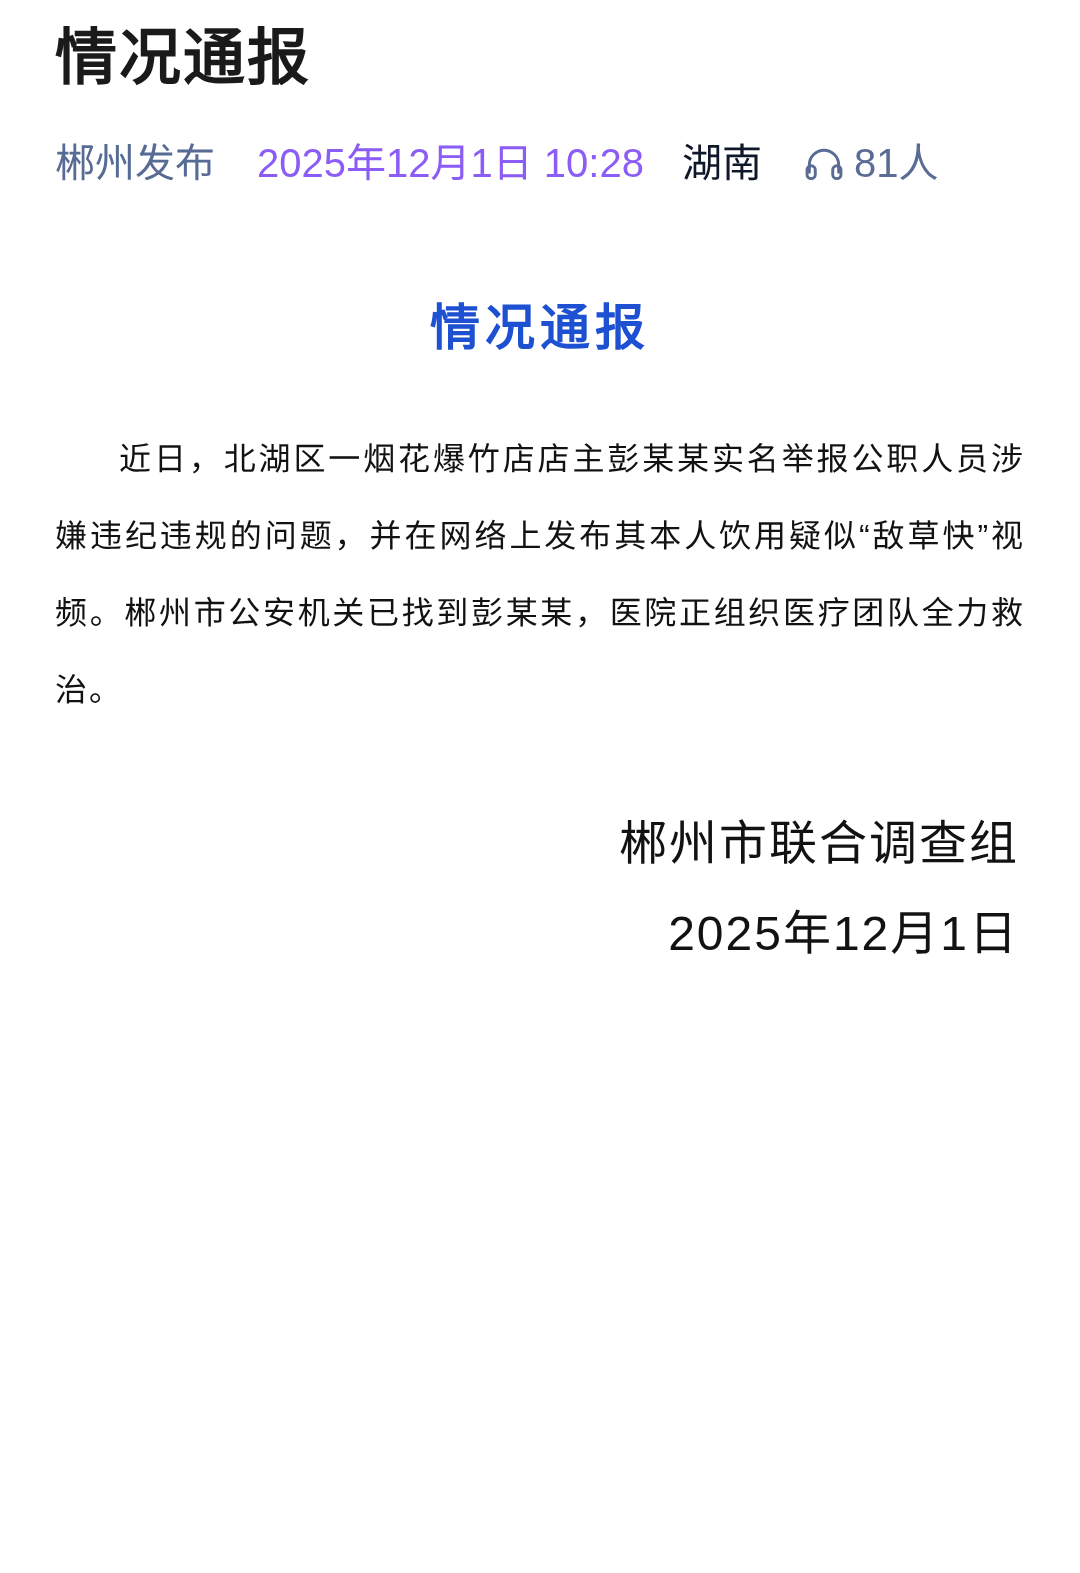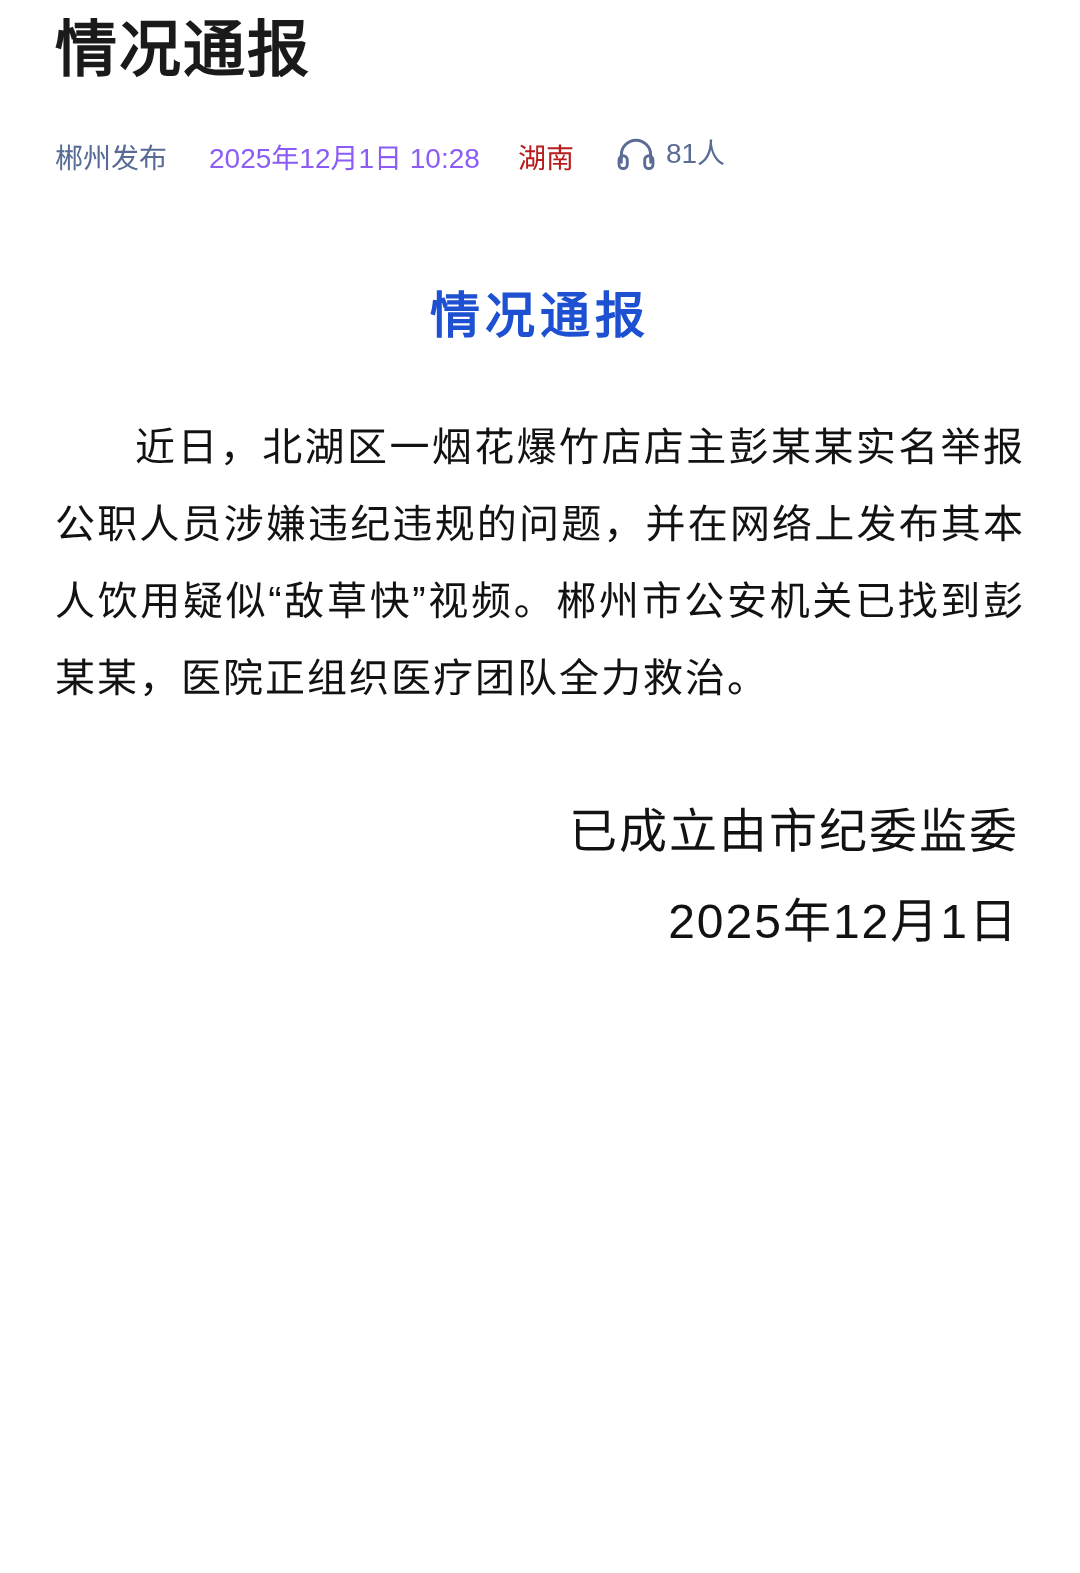--- a/index.html
+++ b/index.html
@@ -13,48 +13,49 @@
     font-family: "Liberation Sans", "DejaVu Sans", sans-serif;
     color: #111111;
     overflow: hidden;
   }
   .page {
     box-sizing: border-box;
     width: 1080px;
     height: 1130px;
     padding: 14px 55px 8px 55px;
     background: #ffffff;
+    margin-top: 8px;
   }
   .article-title {
     margin: 0;
     font-size: 62px;
     line-height: 1.15;
     font-weight: 700;
     color: #1a1a1a;
     letter-spacing: 2px;
   }
   .byline {
     margin-top: 46px;
     display: flex;
     align-items: flex-end;
-    font-size: 28px;
+    font-size: 40px;
     line-height: 1.2;
     white-space: nowrap;
   }
   .account-name {
     color: #576b95;
     margin-right: 42px;
     cursor: pointer;
   }
   .publish-date {
     color: #8b5cf6;
     margin-right: 38px;
   }
   .region {
-    color: #b91c1c;
+    color: #0f172a;
     margin-right: 40px;
   }
   .listeners {
     display: inline-flex;
     align-items: center;
     color: #5a6b94;
     cursor: pointer;
   }
   .listeners svg {
     width: 44px;
@@ -68,21 +69,21 @@
     font-size: 50px;
     font-weight: 700;
     letter-spacing: 5px;
     color: #1e50d2;
   }
   .article-body {
     margin-top: 62px;
   }
   .article-body p {
     margin: 0 0 56px 0;
-    font-size: 40px;
+    font-size: 32px;
     line-height: 77px;
     letter-spacing: 2px;
     color: #121212;
     text-align: justify;
     text-justify: inter-ideograph;
     text-indent: 2em;
   }
   .signature {
     margin-top: 70px;
     text-align: right;
@@ -113,18 +114,18 @@
       <span>81人</span>
     </span>
   </div>
 
   <div class="doc-heading">情况通报</div>
 
   <div class="article-body">
     <p>近日，北湖区一烟花爆竹店店主彭某某实名举报公职人员涉嫌违纪违规的问题，并在网络上发布其本人饮用疑似“敌草快”视频。郴州市公安机关已找到彭某某，医院正组织医疗团队全力救治。</p>
 
     <div class="signature">
-      <div>已成立由市纪委监委</div>
+      <div>郴州市联合调查组</div>
       <div>2025年12月1日</div>
     </div>
   </div>
 
 </div>
 
 </body></html>

